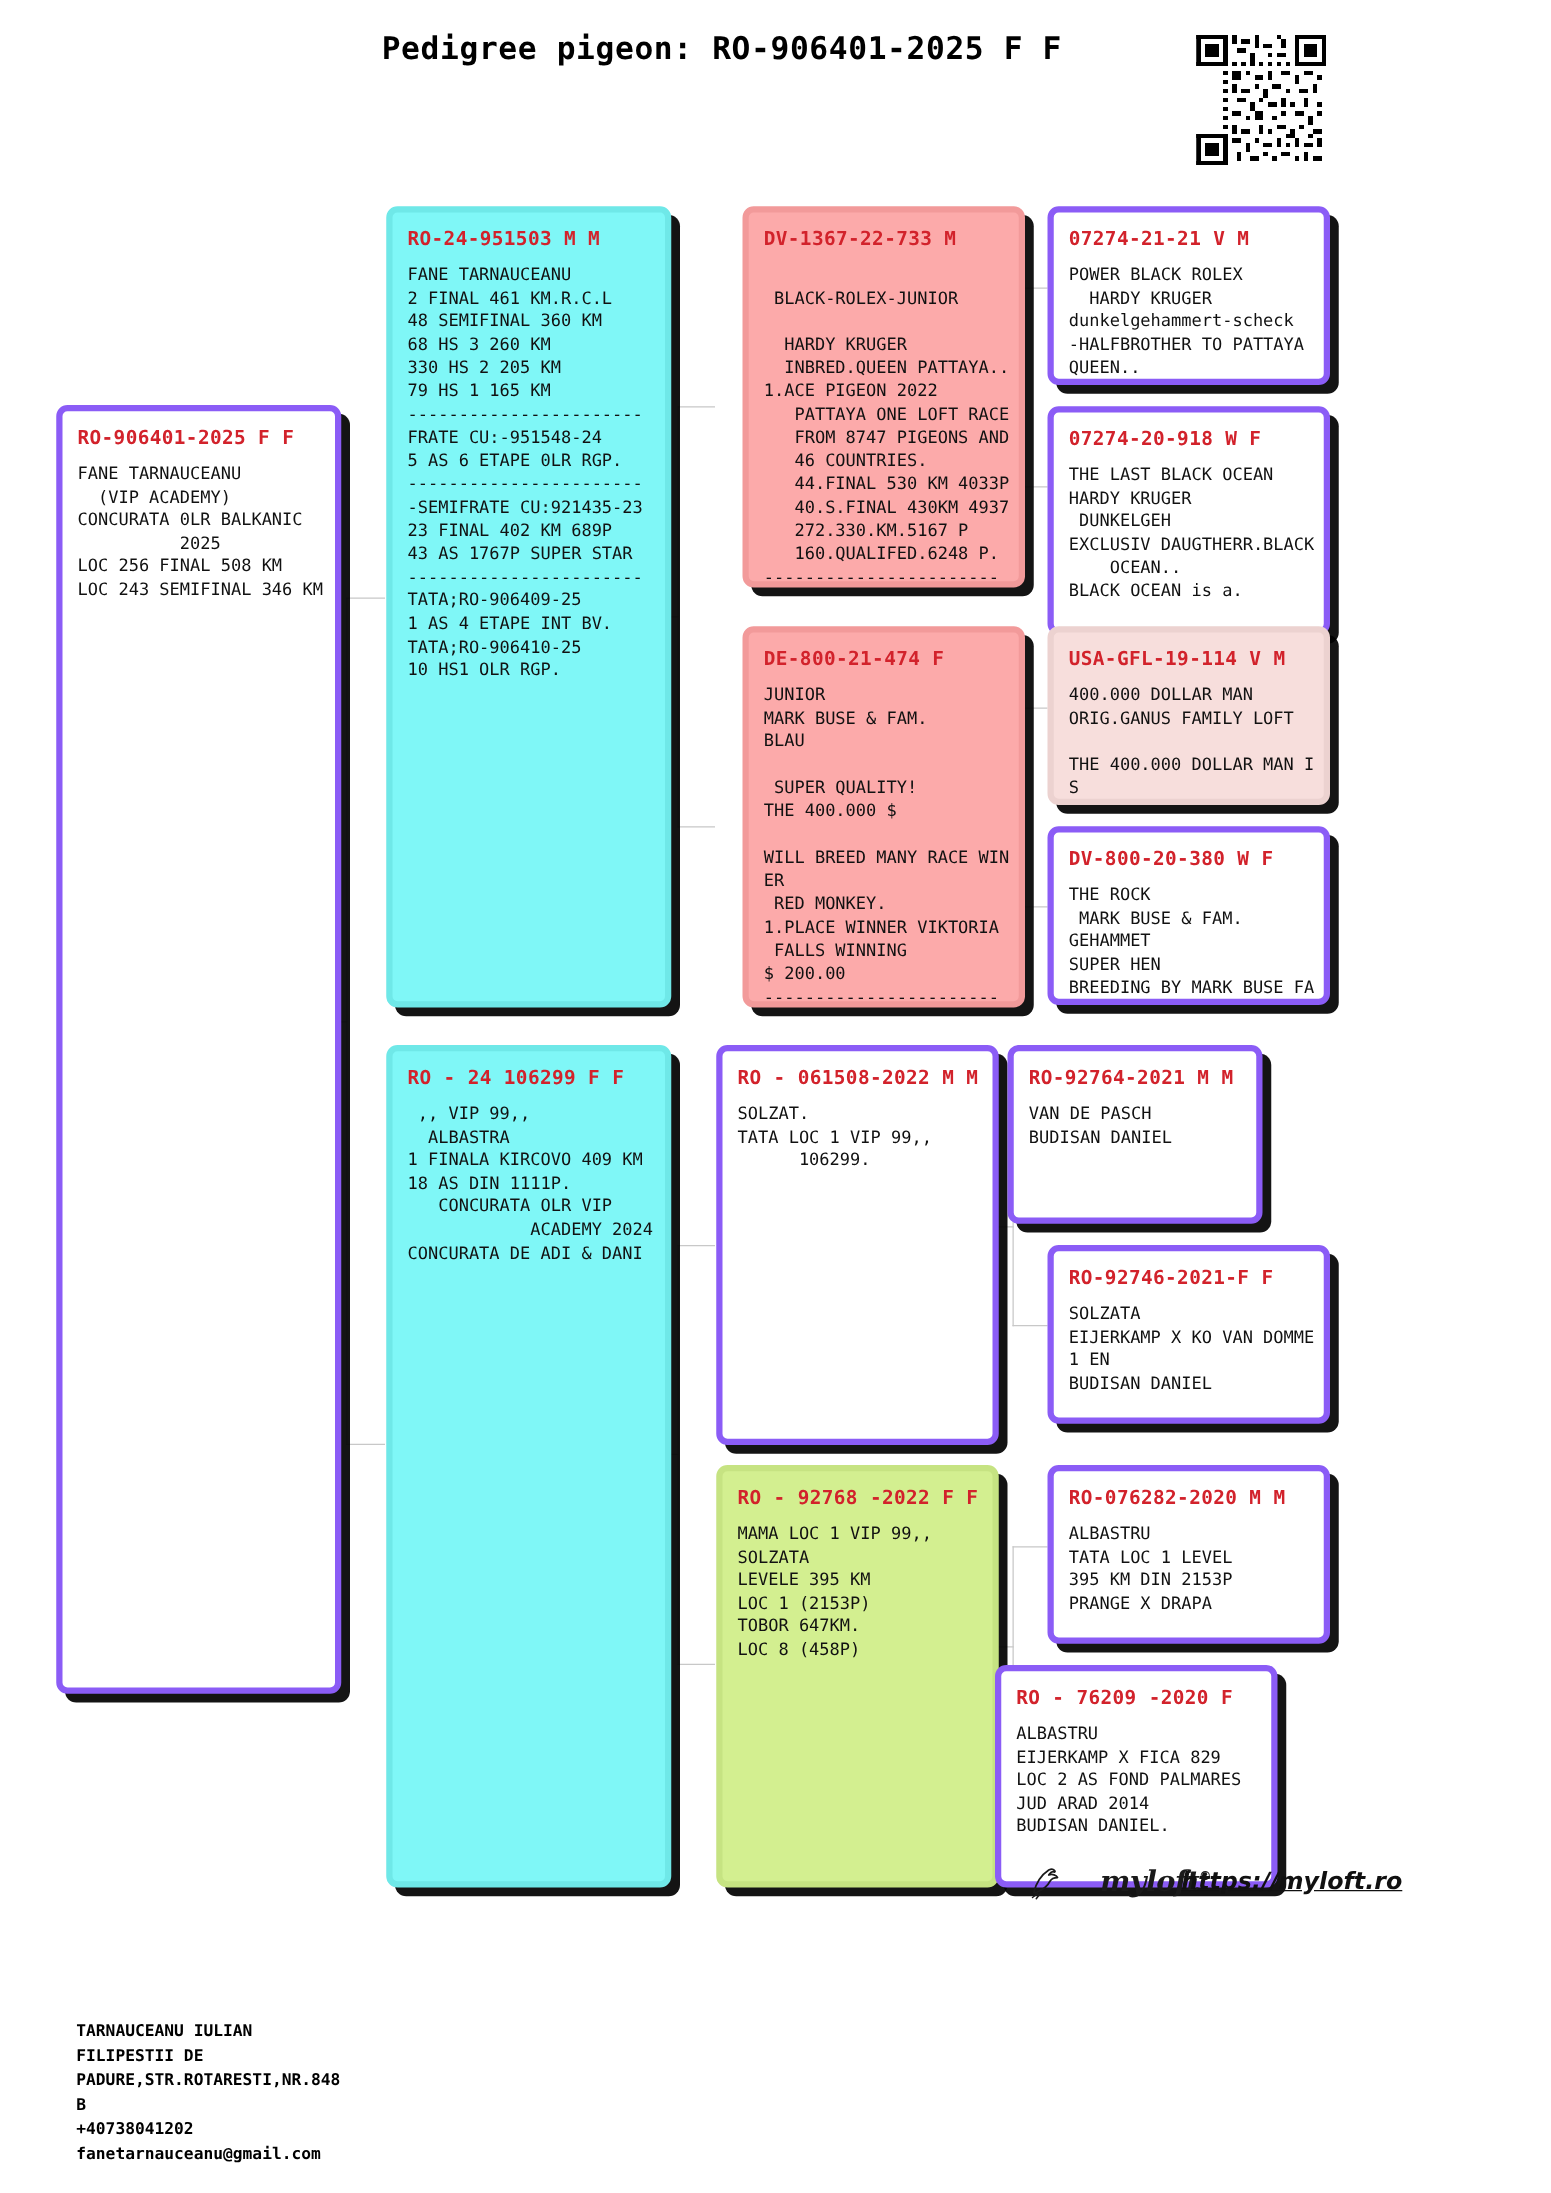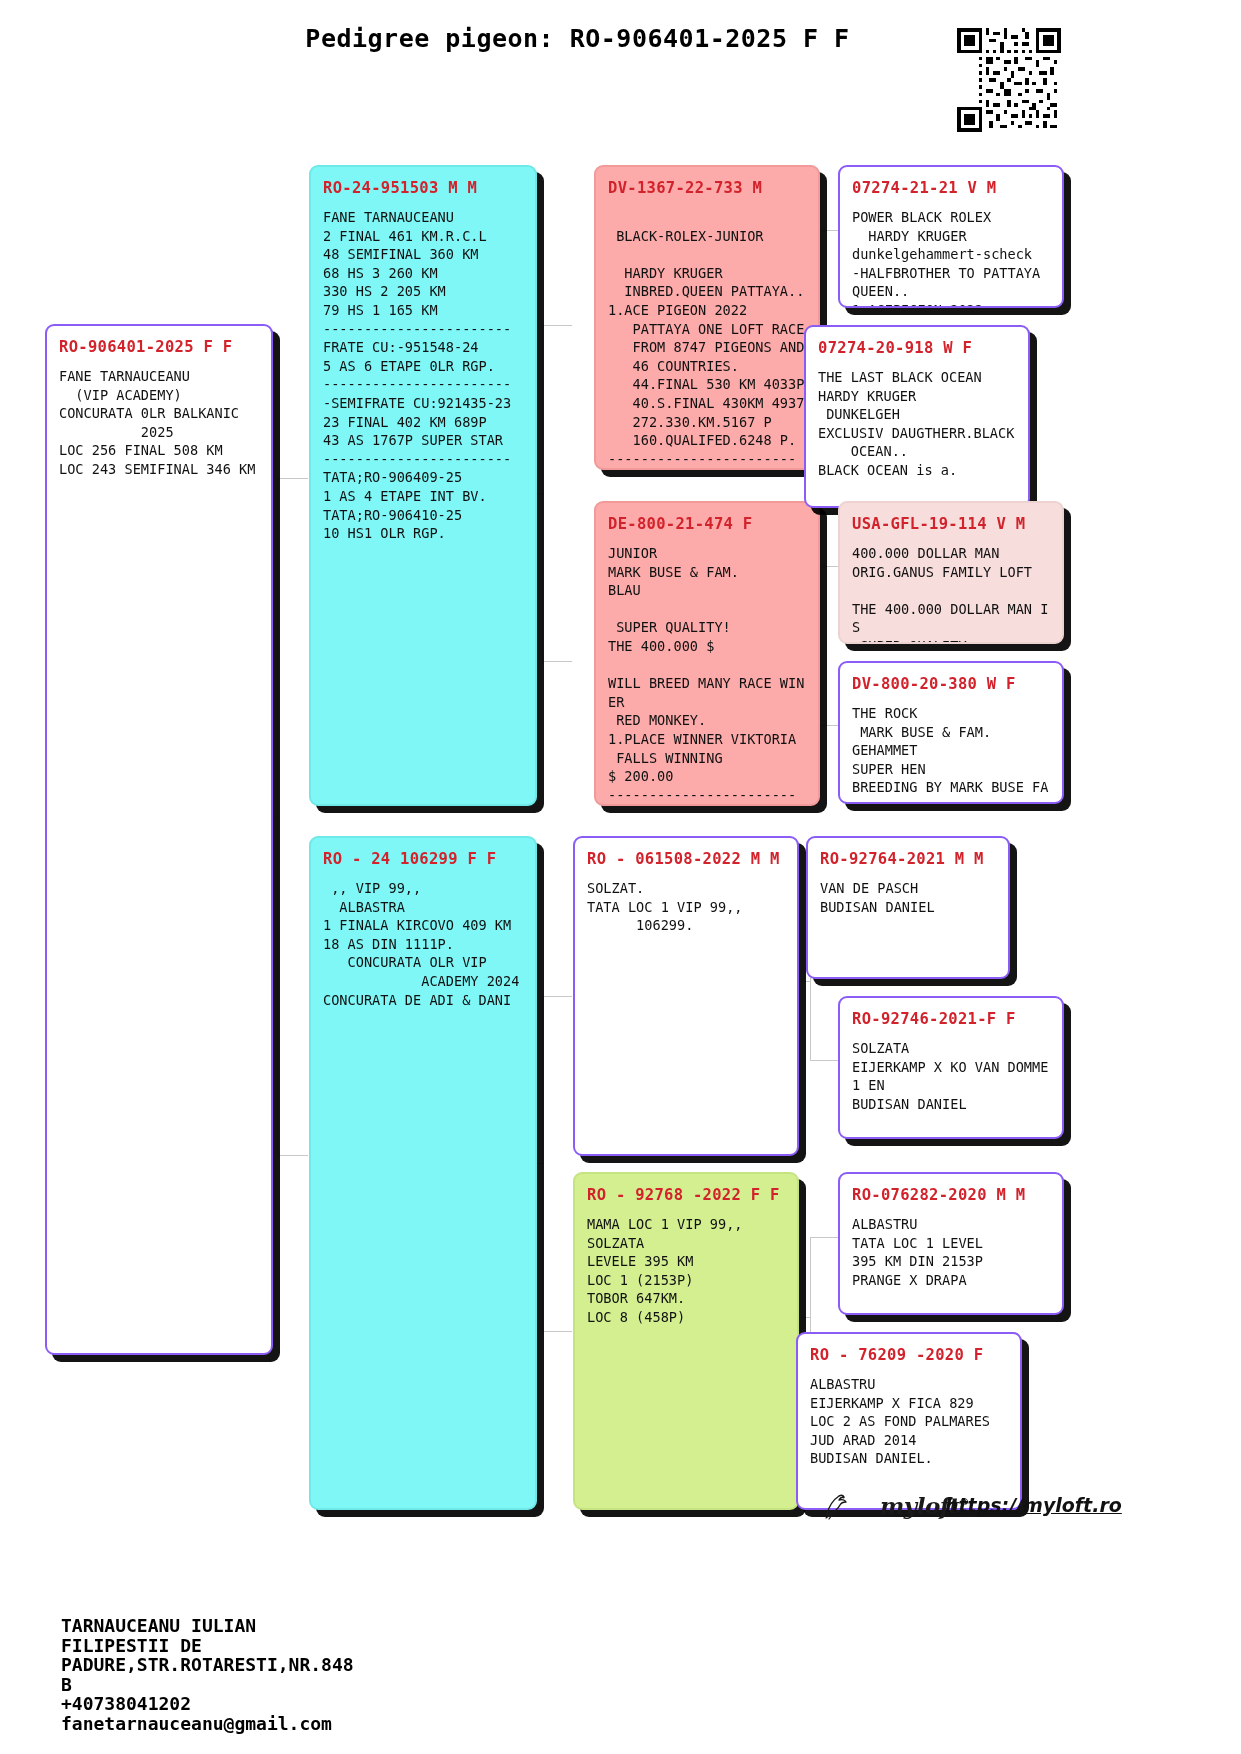--- a/index.html
+++ b/index.html
@@ -35,21 +35,21 @@
     border-style:solid;
     border-width:0;
   }
 
   
   .card {
     position:absolute;
     border-radius:9px;
     background:#ffffff;
     box-shadow:7px 7px 0 0 rgba(0,0,0,0.92);
-    border:2px solid #8b5cf6;
+    border:5px solid #8b5cf6;
     overflow:hidden;
     padding:12px 12px 8px 12px;
   }
   .card .ring {
     font-family:"DejaVu Sans Mono", monospace;
     font-weight:bold;
     font-size:15.5px;
     color:#d2222b;
     letter-spacing:0.3px;
     white-space:pre;
@@ -68,21 +68,21 @@
   .pink  { background:#fcaaaa; border-color:#f29a9a;margin-left:21px; }
   .rose  { background:#f7dedc; border-color:#ecd2d0; }
   .green { background:#d3ef90; border-color:#c6e382; }
   .white { background:#ffffff; }
 
   
   #footer-contact {
     position:absolute; left:61px; top:1616px;
     font-family:"DejaVu Sans Mono", monospace;
     font-weight:bold;
-    font-size:18px;
+    font-size:13px;
     line-height:19.5px;
     color:#000;
     white-space:pre;
   }
   #footer-brand {
     position:absolute; left:820px; top:1488px;
     display:flex; align-items:center; gap:26px;
   }
   #footer-brand .mark { width:34px; height:34px; }
   #footer-brand .wordmark {
@@ -338,21 +338,21 @@
 <div class="card white" style="left:838px; top:165px; width:226px; height:143px;">
   <div class="ring">07274-21-21 V M</div>
   <div class="body">POWER BLACK ROLEX
   HARDY KRUGER
 dunkelgehammert-scheck
 -HALFBROTHER TO PATTAYA
 QUEEN..
 1.ACEPIGEON 2022</div>
 </div>
 
-<div class="card white" style="left:804px; top:325px; width:226px; height:183px;">
+<div class="card white" style="left:838px; top:325px; width:226px; height:183px;">
   <div class="ring">07274-20-918 W F</div>
   <div class="body">THE LAST BLACK OCEAN
 HARDY KRUGER
  DUNKELGEH
 EXCLUSIV DAUGTHERR.BLACK
     OCEAN..
 BLACK OCEAN is a.</div>
 </div>
 
 <div class="card rose" style="left:838px; top:501px; width:226px; height:143px;">

